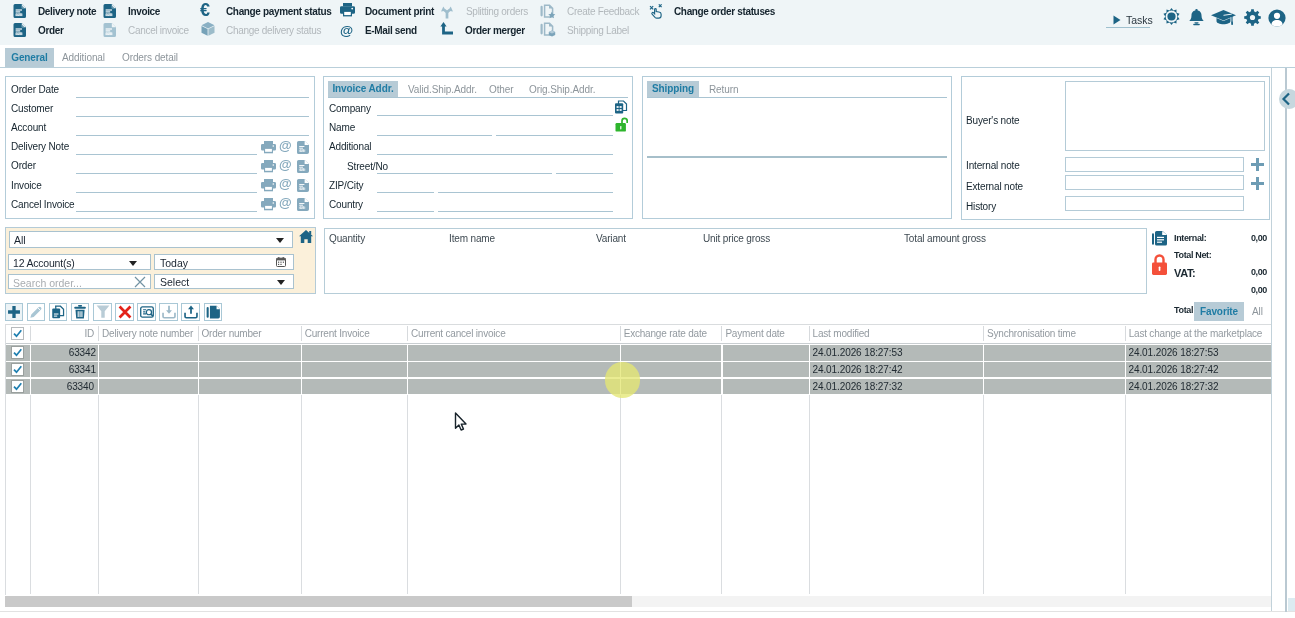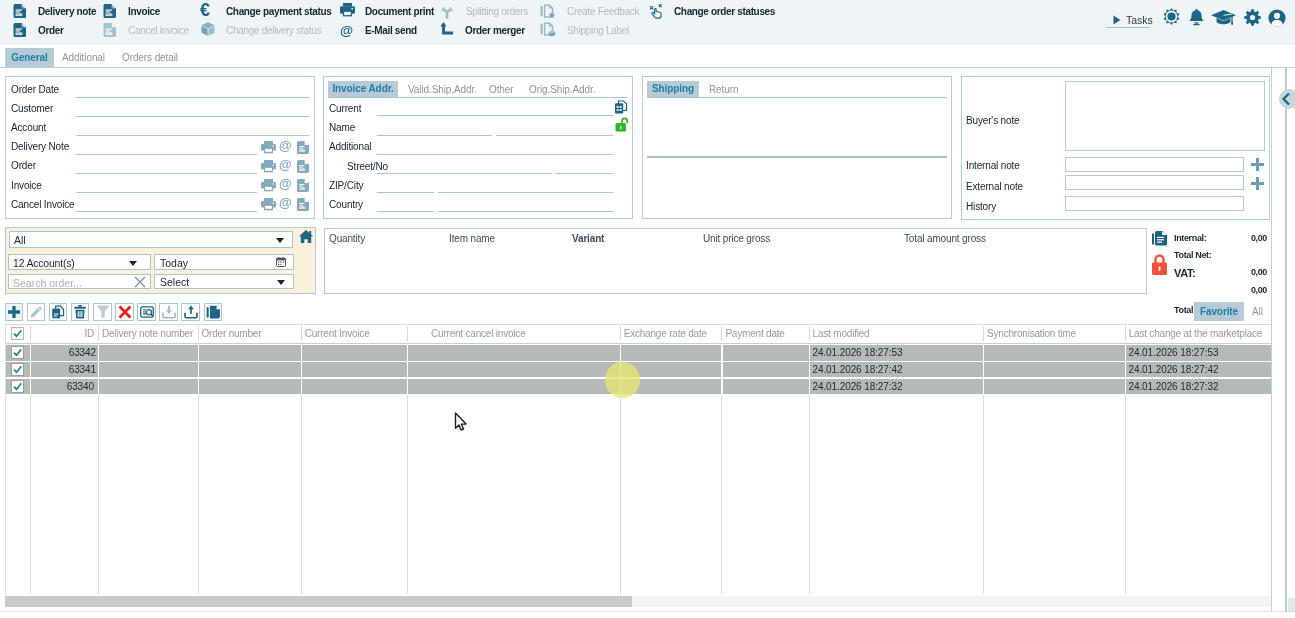--- a/index.html
+++ b/index.html
@@ -243,21 +243,21 @@
     <rect x="1.9" y="8.6" width="6.4" height="2.2" fill="#fff" opacity=".5"></rect>
     <text x="5" y="10.5" font-size="2.8" fill="#fff" text-anchor="middle" font-family="Liberation Sans">123</text>
   </svg>
 
 <div class="panel" style="left:323px;top:76px;width:310px;height:143px;"></div>
 <div class="tab-act" style="left:328px;top:81px;width:70px;height:16px;line-height:16px;">Invoice Addr.</div>
 <div class="tab-in" style="left:408px;top:84px;">Valid.Ship.Addr.</div>
 <div class="tab-in" style="left:489px;top:84px;">Other</div>
 <div class="tab-in" style="left:529px;top:84px;">Orig.Ship.Addr.</div>
 <div class="a" style="left:328px;top:97px;width:300px;height:1px;background:#a9c4d2;"></div>
-<div class="lbl a" style="left:329px;top:103px;">Current</div>
+<div class="lbl a" style="left:329px;top:103px;">Company</div>
 <div class="lbl a" style="left:329px;top:122px;">Name</div>
 <div class="lbl a" style="left:329px;top:141px;">Additional</div>
 <div class="lbl a" style="left:329px;top:161px;margin-left:18px;">Street/No</div>
 <div class="lbl a" style="left:329px;top:180px;">ZIP/City</div>
 <div class="lbl a" style="left:329px;top:199px;">Country</div>
 <div class="uline" style="left:377px;top:115px;width:236px;"></div>
 <div class="uline" style="left:377px;top:135px;width:115px;"></div>
 <div class="uline" style="left:496px;top:135px;width:117px;"></div>
 <div class="uline" style="left:377px;top:154px;width:236px;"></div>
 <div class="uline" style="left:377px;top:173px;width:175px;"></div>
@@ -335,21 +335,21 @@
 <svg class="a" style="left:134px;top:276px" width="12" height="12" viewBox="0 0 12 12">
     <path d="M1 1l10 10M11 1L1 11" stroke="#7393a3" stroke-width="1.2"></path>
   </svg>
 <div class="inbox" style="left:154px;top:274px;width:140px;height:15px;"></div>
 <div class="a" style="left:160px;top:276px;font-size:10.5px;color:#1a2430;">Select</div>
 <div class="a" style="left:277px;top:280px;width:0;height:0;border-left:4px solid transparent;border-right:4px solid transparent;border-top:5px solid #222;"></div>
 
 <div class="panel" style="left:324px;top:228px;width:823px;height:66px;border-color:#b6cdd8;"></div>
 <div class="a" style="left:329px;top:233px;font-size:10px;letter-spacing:-0.15px;color:#3f4a52;">Quantity</div>
 <div class="a" style="left:449px;top:233px;font-size:10px;letter-spacing:-0.15px;color:#3f4a52;">Item name</div>
-<div class="a" style="left:572px;top:233px;font-size:10px;letter-spacing:-0.15px;color:#3f4a52;font-weight:bold;">Variant</div>
+<div class="a" style="left:596px;top:233px;font-size:10px;letter-spacing:-0.15px;color:#3f4a52;">Variant</div>
 <div class="a" style="left:703px;top:233px;font-size:10px;letter-spacing:-0.15px;color:#3f4a52;">Unit price gross</div>
 <div class="a" style="left:904px;top:233px;font-size:10px;letter-spacing:-0.15px;color:#3f4a52;">Total amount gross</div>
 
 <svg class="a" style="left:1152px;top:231px" width="16" height="16" viewBox="0 0 16 16">
     <rect x="0" y="2.2" width="2" height="11.6" rx="1" fill="#1d6485"></rect>
     <path d="M4.6 0h6L15 4v9a1.6 1.6 0 0 1-1.6 1.6H4.6A1.6 1.6 0 0 1 3 13V1.6A1.6 1.6 0 0 1 4.6 0z" fill="#1d6485"></path>
     <path d="M10.2 0L15 4h-4.8z" fill="#fff"></path>
     <rect x="5" y="5.8" width="7" height="1.2" fill="#fff"></rect>
     <rect x="5" y="8.2" width="7" height="1.2" fill="#fff"></rect>
     <rect x="5" y="10.6" width="5" height="1.2" fill="#fff"></rect>
@@ -436,21 +436,21 @@
 <div class="vsep" style="left:407.0px;top:326px;height:15px;"></div>
 <div class="vsep" style="left:619.7px;top:326px;height:15px;"></div>
 <div class="vsep" style="left:721.4px;top:326px;height:15px;"></div>
 <div class="vsep" style="left:808.6px;top:326px;height:15px;"></div>
 <div class="vsep" style="left:983.0px;top:326px;height:15px;"></div>
 <div class="vsep" style="left:1124.7px;top:326px;height:15px;"></div>
 <div class="gh" style="left:36px;top:328px;width:58px;text-align:right;">ID</div>
 <div class="gh" style="left:102.0px;top:328px;">Delivery note number</div>
 <div class="gh" style="left:201.5px;top:328px;">Order number</div>
 <div class="gh" style="left:304.7px;top:328px;">Current Invoice</div>
-<div class="gh" style="left:411.0px;top:328px;margin-left:20px;">Current cancel invoice</div>
+<div class="gh" style="left:411.0px;top:328px;">Current cancel invoice</div>
 <div class="gh" style="left:623.7px;top:328px;">Exchange rate date</div>
 <div class="gh" style="left:725.4px;top:328px;">Payment date</div>
 <div class="gh" style="left:812.6px;top:328px;">Last modified</div>
 <div class="gh" style="left:987.0px;top:328px;">Synchronisation time</div>
 <div class="gh" style="left:1128.7px;top:328px;">Last change at the marketplace</div>
 <div class="a" style="left:11px;top:326.5px;width:13px;height:13px;background:#fff;border:1px solid #b6babd;box-sizing:border-box;"></div>
 <svg class="a" style="left:12px;top:327.5px" width="11" height="11" viewBox="0 0 11 11">
     <path d="M2 5.6l2.5 2.6L9.3 2.3" stroke="#1f7fb0" stroke-width="1.7" fill="none"></path>
   </svg>
 <div class="a" style="left:5px;top:344.7px;width:1265.5px;height:49.7px;background:#b4bab8;"></div>

